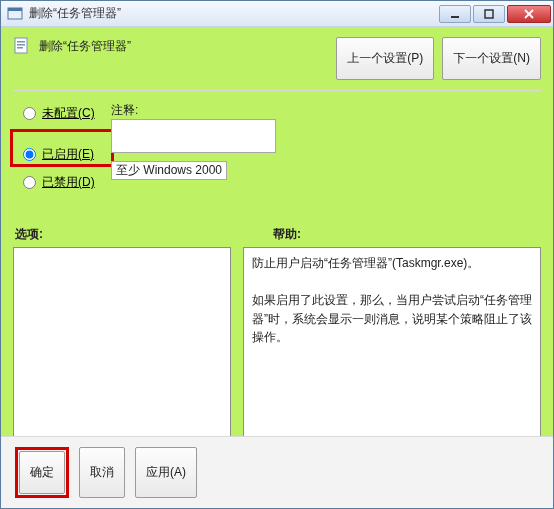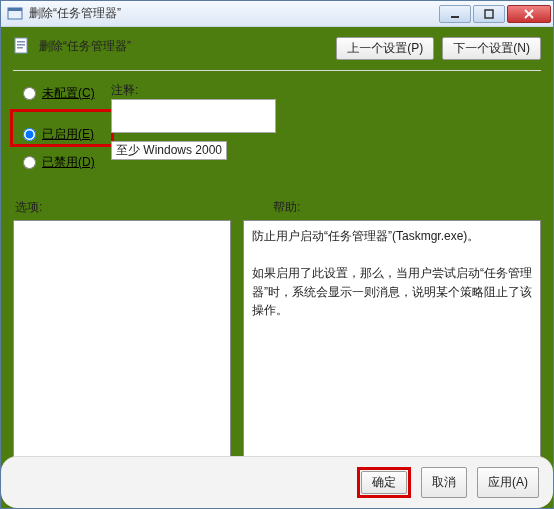--- a/index.html
+++ b/index.html
@@ -1,52 +1,52 @@
 <!DOCTYPE html>
 <html><head>
 <meta charset="utf-8">
 <style>
   * { box-sizing: border-box; }
   html, body { margin: 0; padding: 0; font-family: "Microsoft YaHei", "Segoe UI", Tahoma, sans-serif; font-size: 12px; background: #fff; }
-  .window { width: 554px; height: 509px; background: #4d7c0f; border: 1px solid #5a7ca0; position: relative; }
+  .window { width: 554px; height: 509px; background: #bef264; border: 1px solid #5a7ca0; position: relative; }
   .titlebar { height: 26px; background: linear-gradient(#f5f9ff, #dde7f5); display: flex; align-items: center; padding: 0 2px 0 6px; border-bottom: 1px solid #c6d3e2; }
   .titlebar .icon { width: 16px; height: 16px; display: inline-block; margin-right: 6px; }
   .titlebar .icon svg { width: 16px; height: 16px; }
   .titlebar .title { color: #333; flex: 1; }
   .winbtns { display: flex; }
   .winbtn { width: 32px; height: 18px; border: 1px solid #8aa4c3; background: linear-gradient(#eaf2fd, #c7d9ef); margin-left: 2px; display: flex; align-items: center; justify-content: center; border-radius: 2px; }
   .winbtn.close { background: linear-gradient(#f08080, #c83232); border-color: #9a2a2a; color: #fff; width: 44px; }
   .winbtn svg { width: 10px; height: 10px; }
   .content { padding: 10px 12px 0 12px; }
   .row-header { display: flex; align-items: flex-start; }
   .header-left { display: flex; align-items: center; flex: 1; }
   .doc-icon { width: 18px; height: 18px; margin-right: 8px; display: inline-block; }
   .doc-icon svg { width: 18px; height: 18px; }
   .header-text { color: #222; }
   .nav-btns { display: flex; gap: 8px; }
-  .btn { background: linear-gradient(#fdfdfd, #e9e9e9); border: 1px solid #9a9a9a; border-radius: 2px; padding: 2px 10px; font-size: 12px; font-family: inherit; color: #222; cursor: pointer; }
+  .btn { background: linear-gradient(#fdfdfd, #e9e9e9); border: 1px solid #9a9a9a; border-radius: 2px; padding: 12px 10px; font-size: 12px; font-family: inherit; color: #222; cursor: pointer; }
   .sep { border: none; border-top: 1px solid #d9d9d9; margin: 10px 0 8px 0; }
   .form-area { display: flex; }
   .radio-col { width: 98px; padding-top: 2px; }
   .radio-row { display: flex; align-items: center; margin: 4px 0 10px 0; text-decoration: underline; }
   .radio-row input { margin: 0 6px 0 10px; }
   .radio-row.hl { outline: 3px solid #d40000; outline-offset: 0; padding: 14px 2px 1px 0; }
   .right-col { flex: 1; }
   .label-pair { display: flex; align-items: flex-start; margin-bottom: 8px; flex-direction: column; }
   .label-pair .lbl { width: 64px; color: #222; padding-top: 3px; text-align: left; }
   .comment-box { flex: 1; height: 56px; border: 1px solid #a8a8a8; background: #fff; resize: none; font-family: inherit; font-size: 12px; padding: 2px 4px; }
   .platform-box { flex: 1; height: 22px; border: 1px solid #a8a8a8; background: #fff; display: flex; align-items: center; padding: 0 4px; color: #222; }
-  .mid-labels { display: flex; margin-top: 18px; }
+  .mid-labels { display: flex; margin-top: 25px; font-weight: bold; }
   .mid-labels .lab { color: #222; }
   .mid-labels .lab.left { width: 260px; padding-left: 2px; }
   .panels { display: flex; gap: 12px; margin-top: 4px; }
   .panel { border: 1px solid #8c8c8c; background: #fff; height: 246px; overflow: auto; padding: 6px 8px; color: #222; line-height: 1.55; }
   .panel.left { flex: 0 0 218px; }
   .panel.right { flex: 1; }
-  .footer { position: absolute; left: 0; right: 0; bottom: 0; border-top: 1px solid #d9d9d9; padding: 10px 14px; display: flex; justify-content: flex-end; gap: 10px; background: #f3f3f3; border-radius: 16px; }
+  .footer { position: absolute; left: 0; right: 0; bottom: 0; border-top: 1px solid #d9d9d9; padding: 10px 14px; display: flex; gap: 10px; background: #f3f3f3; }
   .ok-wrap { border: 3px solid #d40000; padding: 1px; display: inline-block; }
 </style>
 </head>
 <body>
 
 <div class="window">
 
   <div class="titlebar">
     <span class="icon">
       <svg viewBox="0 0 16 16">

